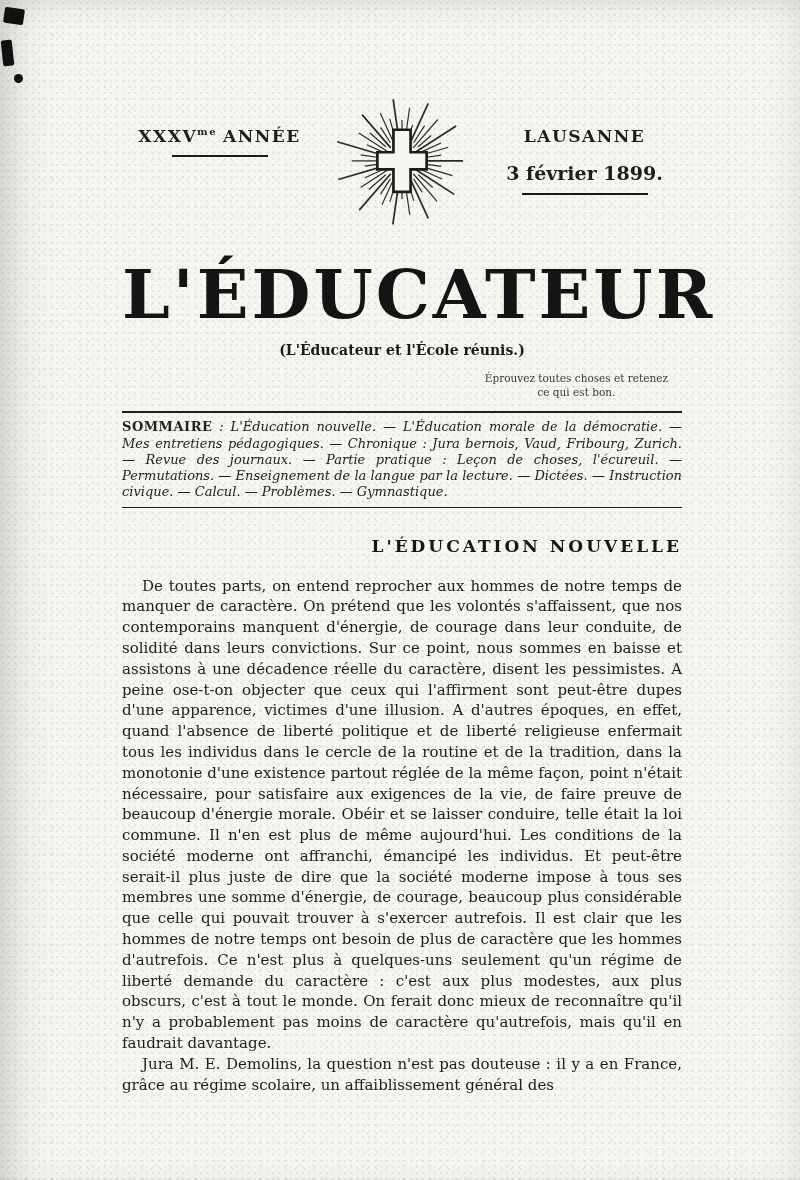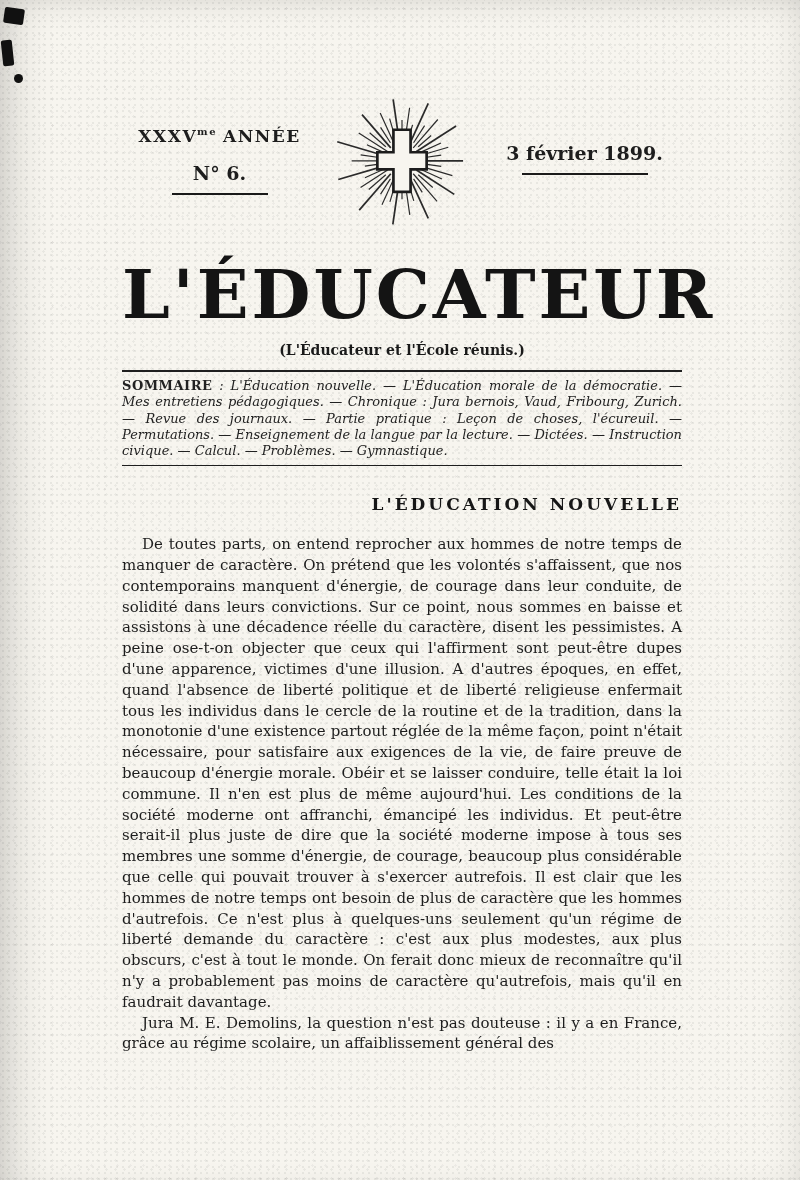--- a/index.html
+++ b/index.html
@@ -74,21 +74,20 @@
 
   <div class="artifact a1"></div>
   <div class="artifact a2"></div>
   <div class="artifact a3"></div>
 
   <div class="content">
 
     <div class="masthead">
       <div class="mast-col">
         <div class="mast-line1"><span>XXXV</span><sup>me</sup><span class="word">ANNÉE</span></div>
-        <div class="mast-line2">N° 6.</div>
         <div class="mast-rule rule-issue"></div>
       </div>
 
       <svg class="emblem" viewBox="0 0 140 130">
         <g id="rays" stroke="#2a2a2a">
             <line x1="86" y1="62" x2="127" y2="62" stroke-width="1.6"></line>
             <line x1="89.79642883761865" y1="64.84629676546571" x2="106.62339334959451" y2="67.26564901611155" stroke-width="1.1"></line>
             <line x1="85.35188757783196" y1="66.50772090946288" x2="117.01515570711038" y2="75.80489528523006" stroke-width="1.1"></line>
             <line x1="88.19263990709037" y1="70.30830026003773" x2="107.29491180953525" y2="79.03201553307734" stroke-width="1.1"></line>
             <line x1="83.4600565252989" y1="70.65025307928956" x2="118.7927049042085" y2="93.35716741242466" stroke-width="1.6"></line>
@@ -129,28 +128,33 @@
             <line x1="85.11499148708515" y1="48.902785321094285" x2="97.20698467675328" y2="38.42501357796972" stroke-width="1.1"></line>
             <line x1="83.4600565252989" y1="53.34974692071043" x2="120.47521196987086" y2="29.561550952664106" stroke-width="1.6"></line>
             <line x1="88.19263990709035" y1="53.69169973996226" x2="106.38527981418072" y2="45.38339947992451" stroke-width="1.1"></line>
             <line x1="85.35188757783196" y1="57.492279090537124" x2="113.17718381265237" y2="49.32203494213566" stroke-width="1.1"></line>
             <line x1="89.79642883761865" y1="59.15370323453429" x2="106.62339334959451" y2="56.73435098388845" stroke-width="1.1"></line>
           </g>
         <path d="M62 33 h16 v21 h15 v16 h-15 v21 h-16 v-21 h-15 v-16 h15 z" fill="#f7f5ef" stroke="#1c1c1c" stroke-width="2.5"></path>
       </svg>
 
       <div class="mast-col">
+        <div class="mast-line1">LAUSANNE</div>
         <div class="mast-line2">3 février 1899.</div>
         <div class="mast-rule rule-date"></div>
       </div>
     </div>
 
     <div class="title">L'ÉDUCATEUR</div>
     <div class="subtitle">(L'Éducateur et l'École réunis.)</div>
 
+    <div class="motto">
+      <div class="l1">Éprouvez toutes choses et retenez</div>
+      <div class="l2">ce qui est bon.</div>
+    </div>
 
     <hr class="divider">
 
     <p class="sommaire"><span class="lbl">SOMMAIRE</span><span> : L'Éducation nouvelle. — L'Éducation morale de la démocratie. — Mes entretiens pédagogiques. — Chronique : Jura bernois, Vaud, Fribourg, Zurich. — Revue des journaux. — Partie pratique : Leçon de choses, l'écureuil. — Permutations. — Enseignement de la langue par la lecture. — Dictées. — Instruction civique. — Calcul. — Problèmes. — Gymnastique.</span></p>
 
     <hr class="divider bottom">
 
     <div class="article-heading">L'ÉDUCATION NOUVELLE</div>
 
     <div class="body-text">

